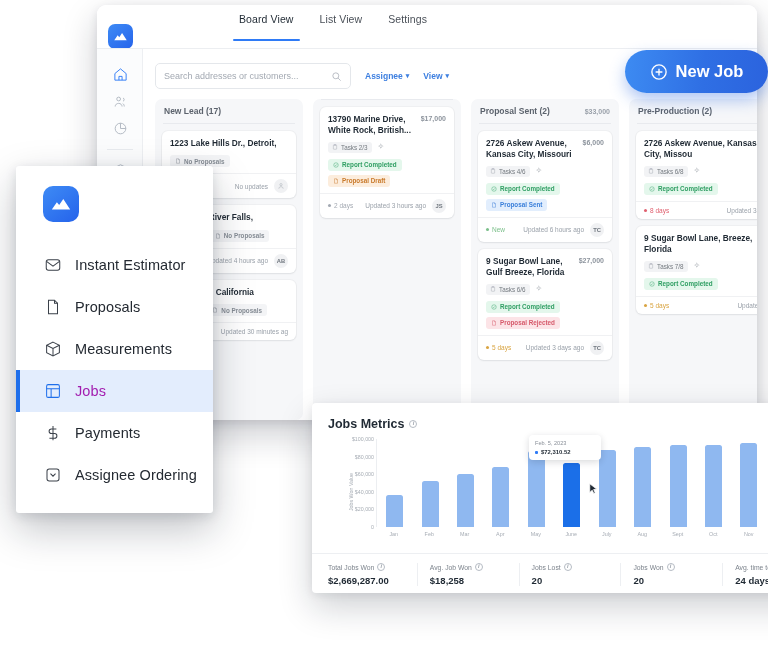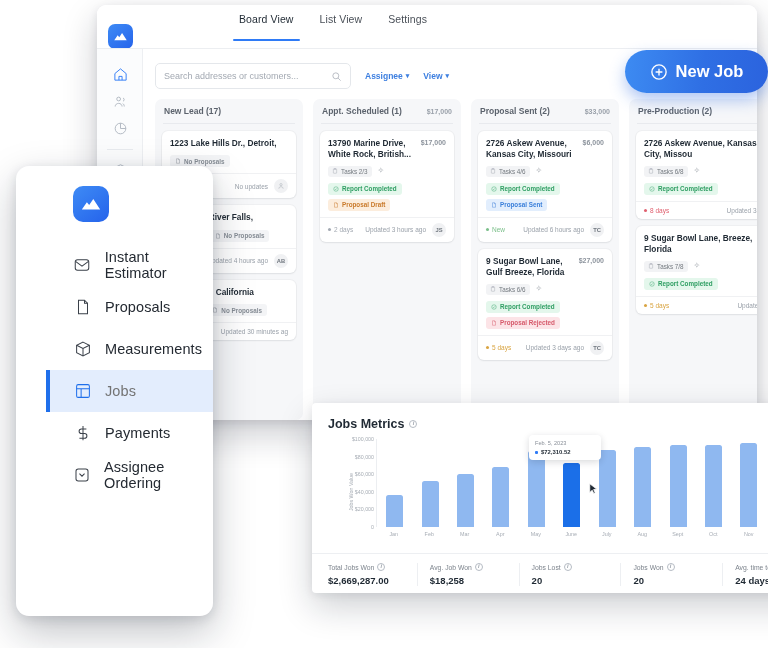--- a/index.html
+++ b/index.html
@@ -170,45 +170,44 @@
   .cursor{ position:absolute; left:212px; top:44px; width:9px; height:12px; }
 
   .stats{ display:flex; border-top:1px solid #EDEFF2; margin:8px -16px 0; padding-top:9px; }
   .stat{ flex:1; padding:0 0 0 12px; border-left:1px solid #EDEFF2; }
   .stat:first-child{ border-left:0; padding-left:16px; }
   .stat-l{ display:flex; align-items:center; gap:3px; font-size:6.8px; color:#7C838C; margin-bottom:4px; }
   .stat-v{ font-size:9.5px; font-weight:700; color:#1F2933; }
 
   
   .menu{
-    position:absolute; left:16px; top:166px; width:197px; height:450px;
-    background:#fff; border-radius:13px;
+    position:absolute; left:16px; top:166px; width:197px; height:347px;
+    background:#fff; border-radius:3px;
     box-shadow:0 16px 40px rgba(17,24,39,.26), 0 3px 12px rgba(17,24,39,.12);
     padding-top:20px;
-    padding-left:30px;
   }
   .menu-logo{
     width:36px; height:36px; border-radius:10px; margin-left:27px; margin-bottom:22px;
     background: linear-gradient(140deg,#3E8BF5 0%,#2563EB 100%);
     display:flex; align-items:center; justify-content:center;
   }
   .menu-logo svg{ width:22px; height:22px; display:block; }
   .menu-item{
     height:42px; display:flex; align-items:center; gap:13px; padding-left:27px;
     position:relative; cursor:pointer;
   }
   .menu-item .mi-ico{ width:19px; height:19px; display:flex; align-items:center; justify-content:center; }
   .menu-item .mi-ico svg{ width:18px; height:18px; stroke:#3A4049; fill:none; stroke-width:1.35; }
   .menu-item span.mi-l{ font-size:14.5px; color:#242A32; letter-spacing:.1px; }
   .menu-item.active{ background:#E3EDFD; }
   .menu-item.active:before{
     content:""; position:absolute; left:0; top:0; bottom:0; width:4px; background:#1F6FEB;
   }
   .menu-item.active .mi-ico svg{ stroke:#1F6FEB; }
-  .menu-item.active span.mi-l{ color:#737373; }
+  .menu-item.active span.mi-l{ color:#a21caf; }
 </style>
 </head>
 <body>
 
 <div id="stage">
 
   <div class="app-window">
 
     <div class="app-topbar">
       <div class="logo-tile">
@@ -373,24 +372,20 @@
               </div>
               <div class="card-foot">
                 <span class="age age-gray"></span>
                 <span class="foot-right">
                   <span class="updated">Updated 30 minutes ag</span>
                 </span>
               </div>
             </div>
           </div>
           <div class="col">
-            <div class="col-head">
-              <span class="col-title">Appt. Scheduled (1)</span>
-              <span class="col-amt">$17,000</span>
-            </div>
             <div class="col-rule"></div>
             <div class="card">
               <div class="card-body">
                 <div class="card-top">
                   <div class="card-addr">13790 Marine Drive, White Rock, British...</div>
                   <div class="card-val">$17,000</div>
                 </div>
                 <div class="card-meta">
                   <span class="chip-task">
                     <svg viewBox="0 0 24 24">

